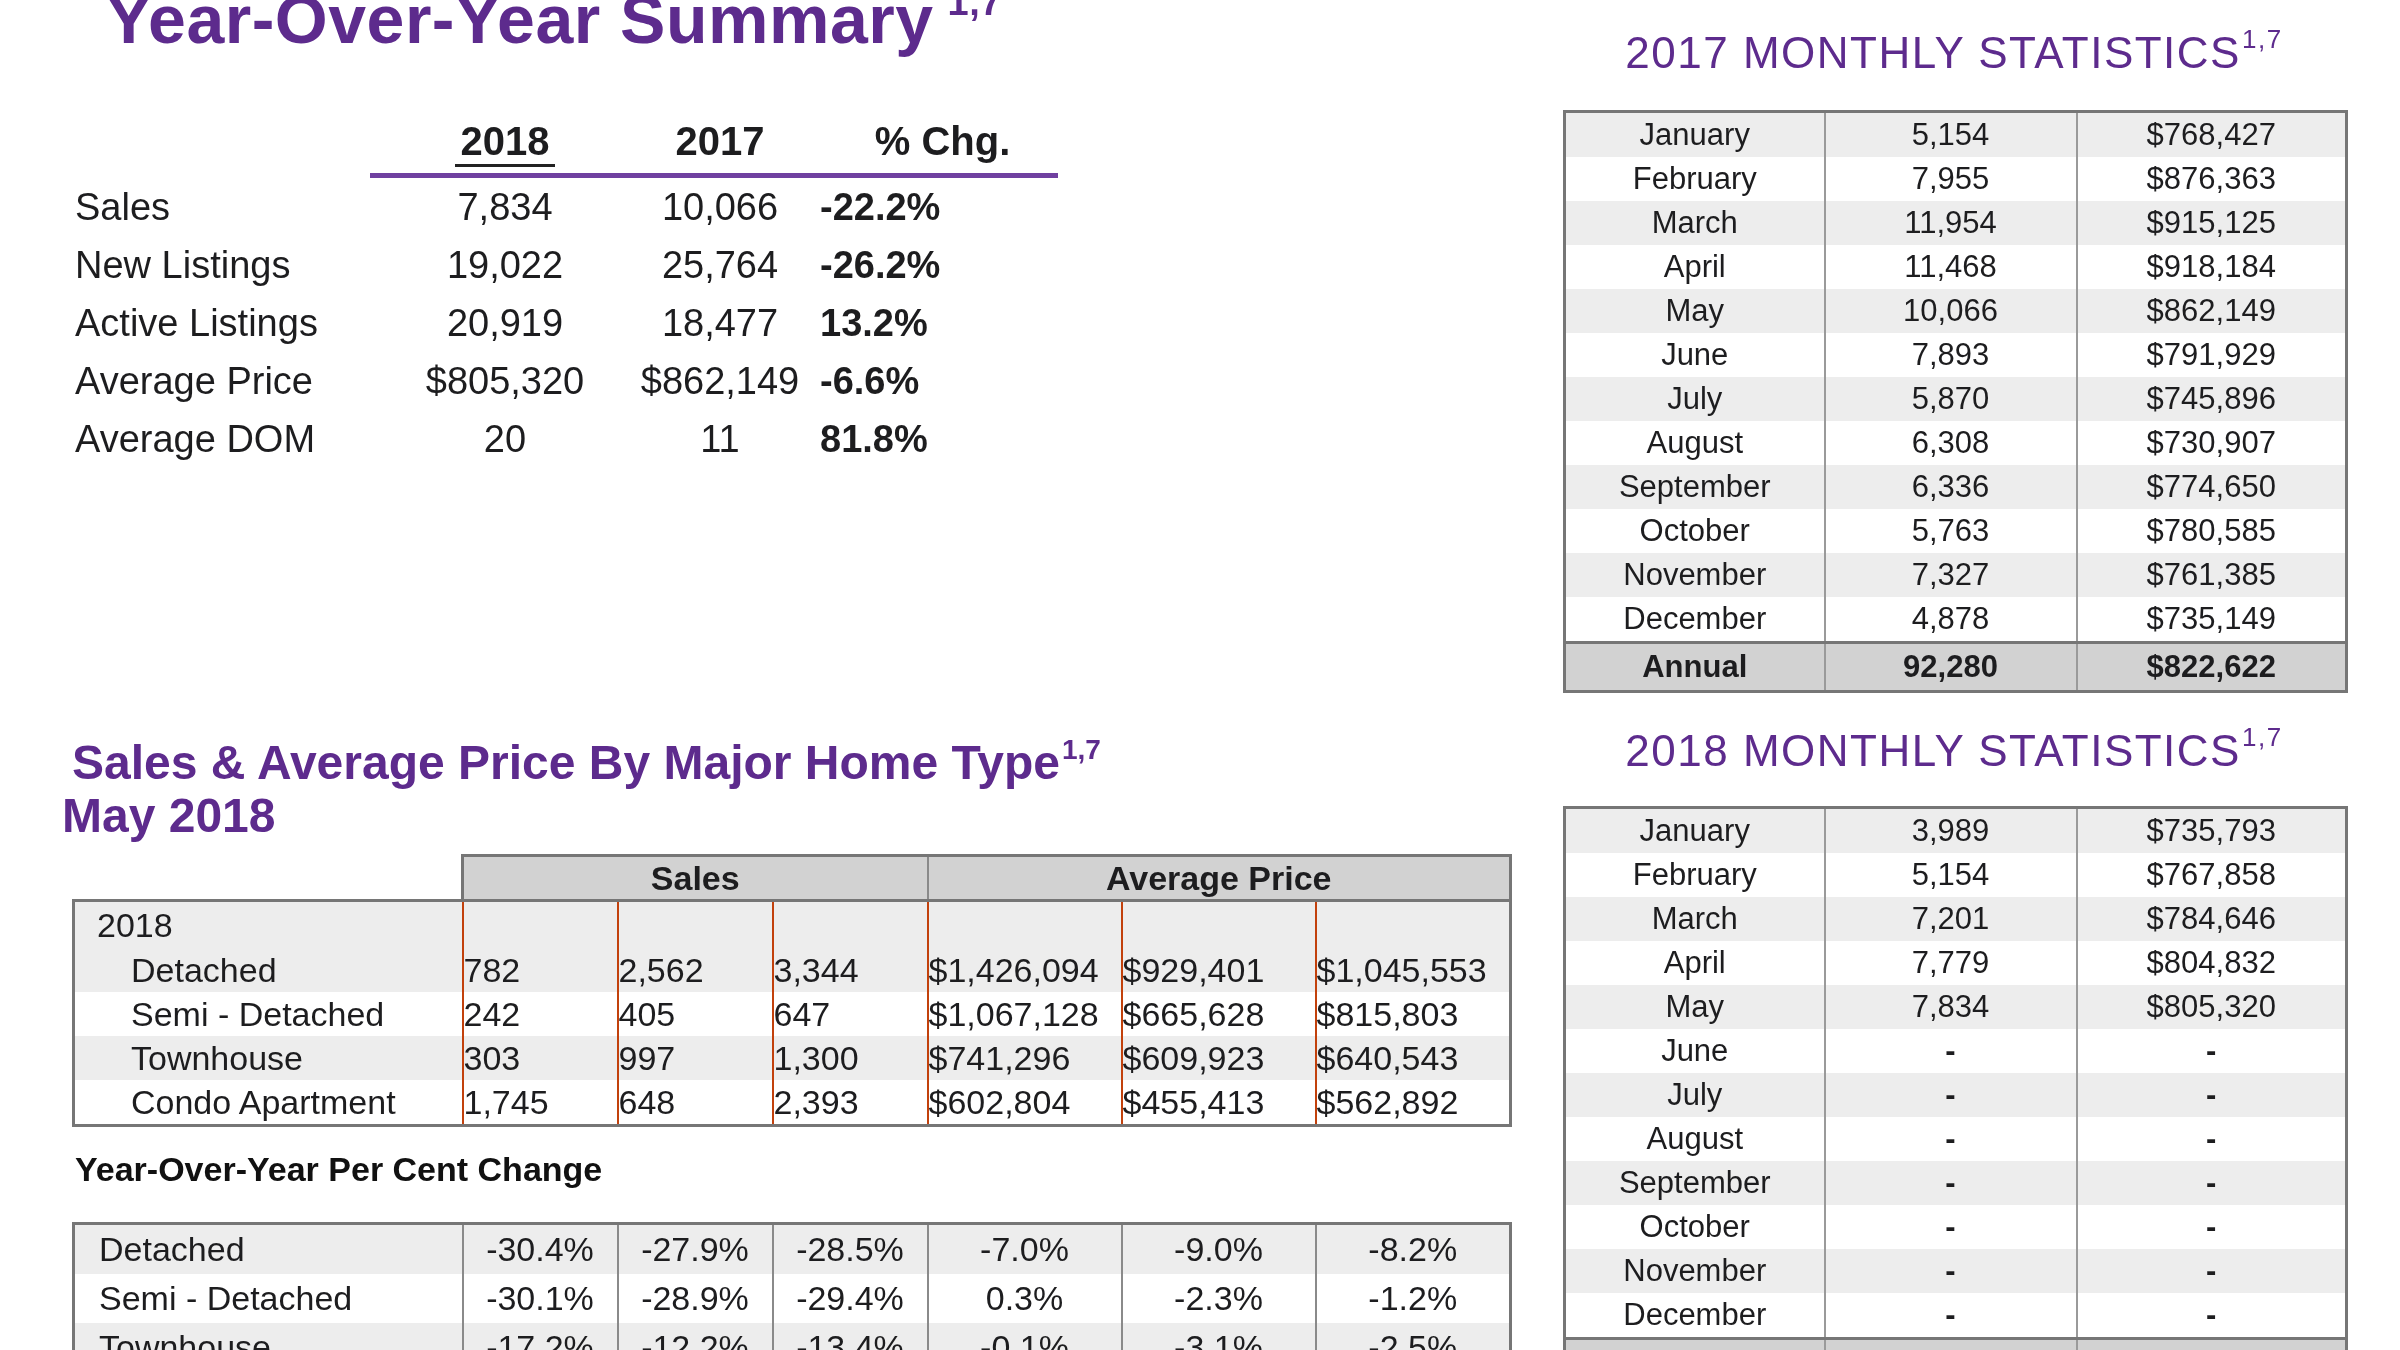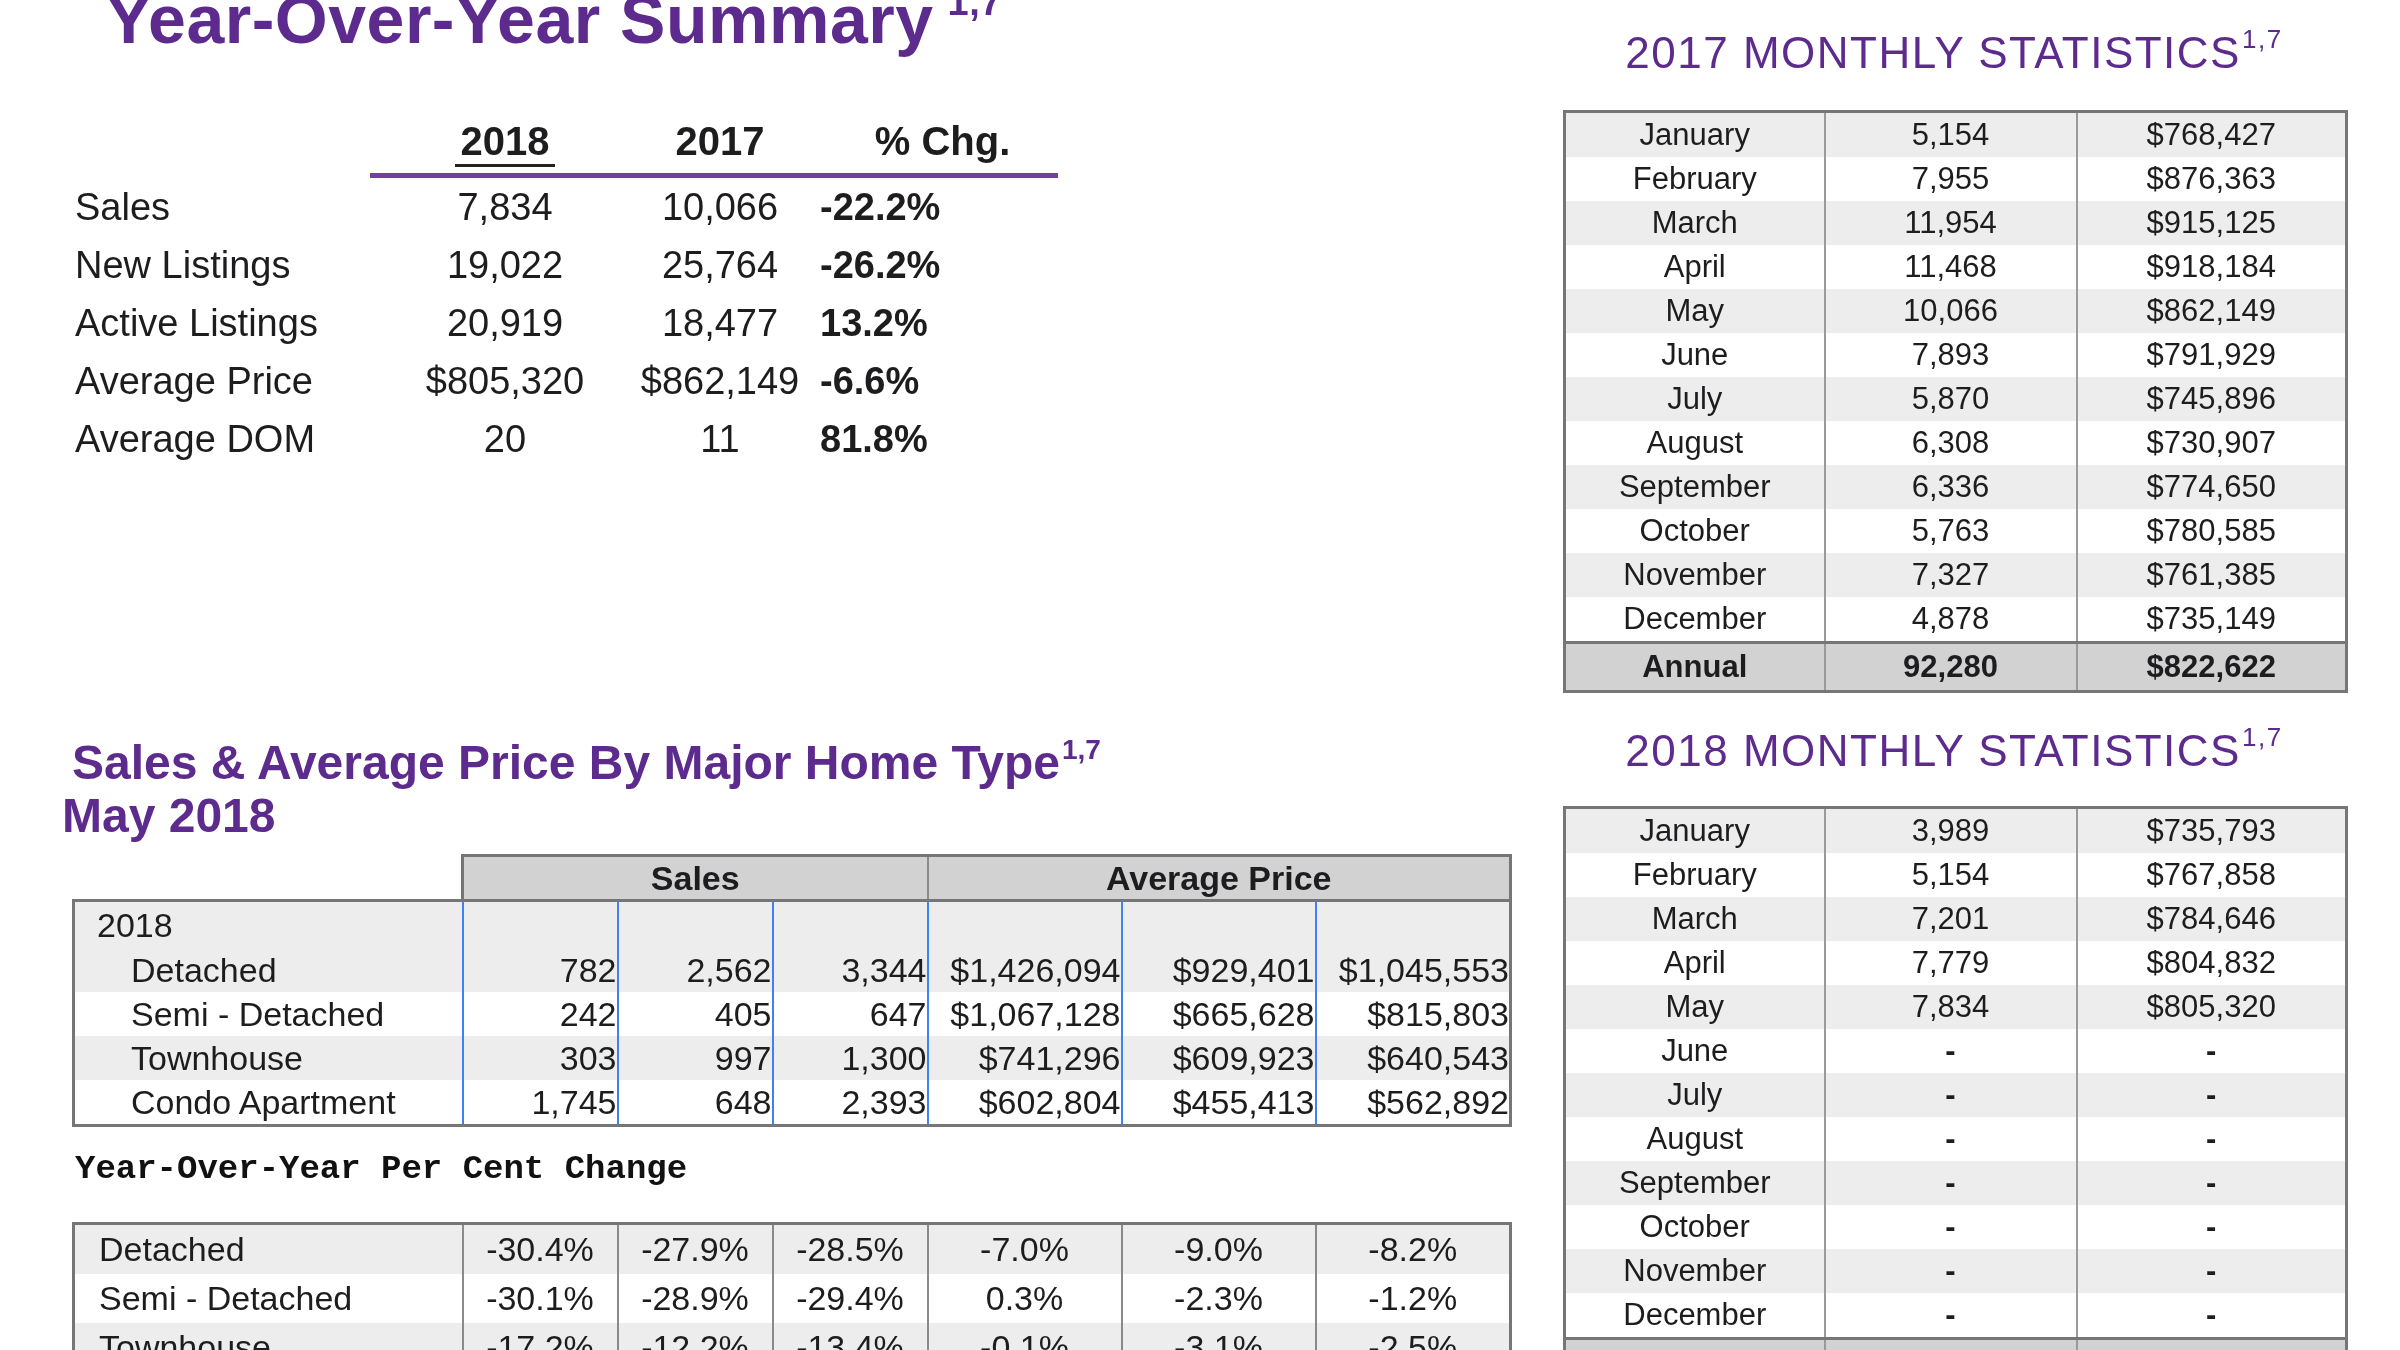--- a/index.html
+++ b/index.html
@@ -46,33 +46,33 @@
   #home-table{top:834px;}
   #home-table th{
     background:#d2d2d2;border:2px solid #8a8a8a;font-weight:bold;height:42px;
     text-align:center;padding:0;
   }
   #home-table tr.h1row th{border-top:3px solid #767676;}
   #home-table th.first-s{border-left:3px solid #767676;}
   #home-table th.last{border-right:3px solid #767676;}
   #home-table td.nb{border:none;background:transparent;}
   #home-table tbody td{
-    border-left:2px solid #3b82f6;padding:0;height:44px;text-align:right;vertical-align:middle;
+    border-left:2px solid #c2410c;padding:0;height:44px;text-align:left;vertical-align:middle;
   }
   #home-table tbody tr td:first-child{border-left:3px solid #767676;text-align:left;}
   #home-table tbody tr td:last-child{border-right:3px solid #767676;}
   #home-table tbody tr:first-child td{border-top:3px solid #767676;height:46px;}
   #home-table tbody tr:last-child td{border-bottom:3px solid #767676;}
   #home-table tbody td.ylab{padding-left:22px;}
   #home-table tbody td.rlab{padding-left:56px;}
   tr.band td{background:#ededed;}
   tr.plain td{background:#ffffff;}
 
   #pct-label{
-    position:absolute;left:75px;top:1150px;margin:0;font-size:34px;font-weight:bold;color:#111;font-family:Liberation Mono, monospace;
+    position:absolute;left:75px;top:1150px;margin:0;font-size:34px;font-weight:bold;color:#111;
   }
   #pct-table{top:1202px;border:3px solid #767676;}
   #pct-table td{
     border-left:2px solid #8a8a8a;height:49px;text-align:center;vertical-align:middle;padding:0;
   }
   #pct-table td:first-child{border-left:none;text-align:left;padding-left:24px;}
 
   
   .m-title{
     position:absolute;left:1563px;width:782px;margin:0;text-align:center;

